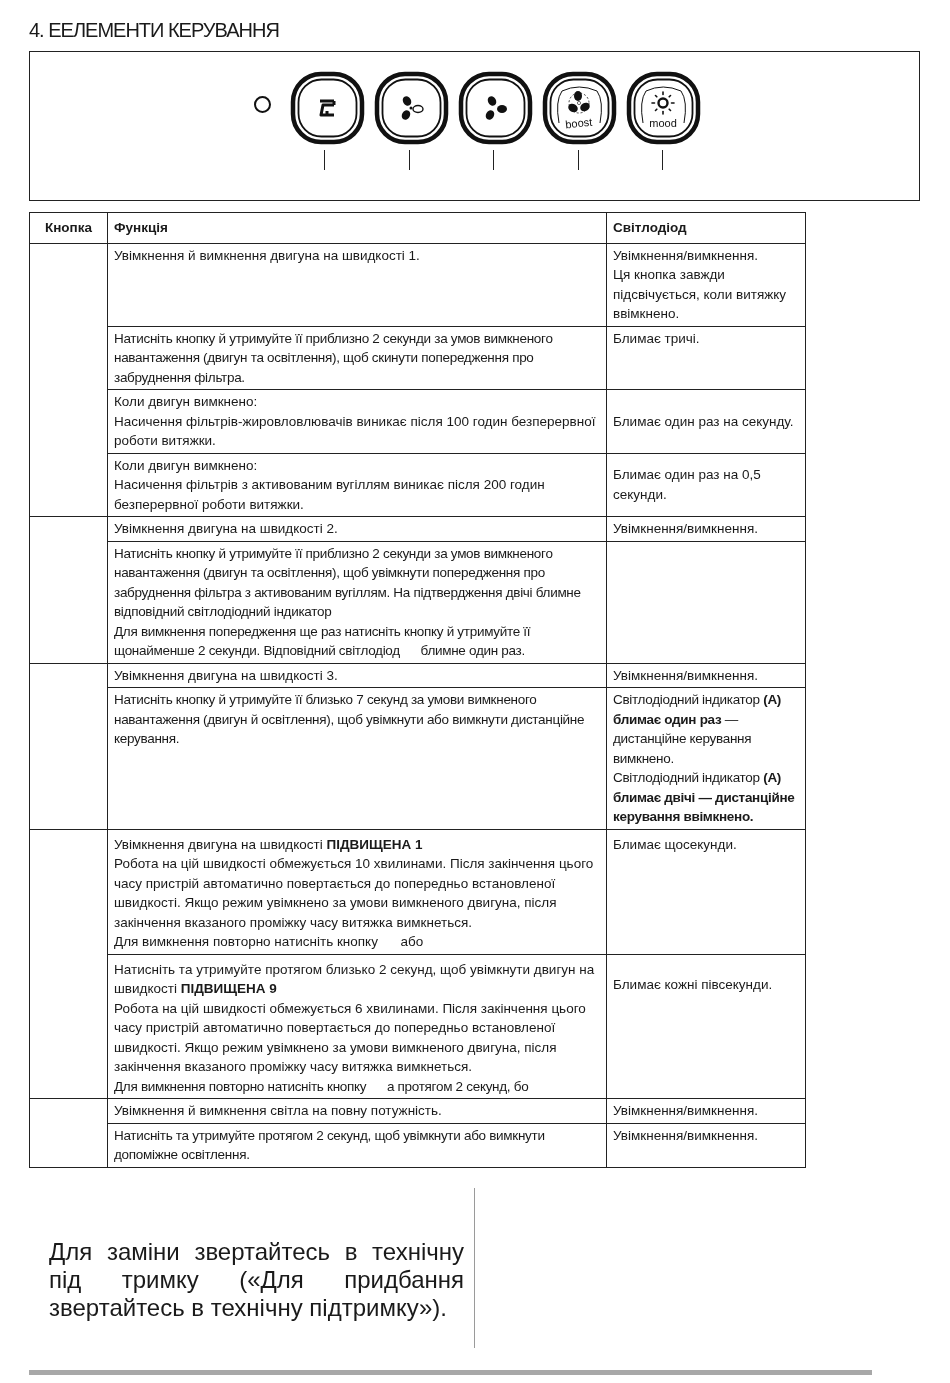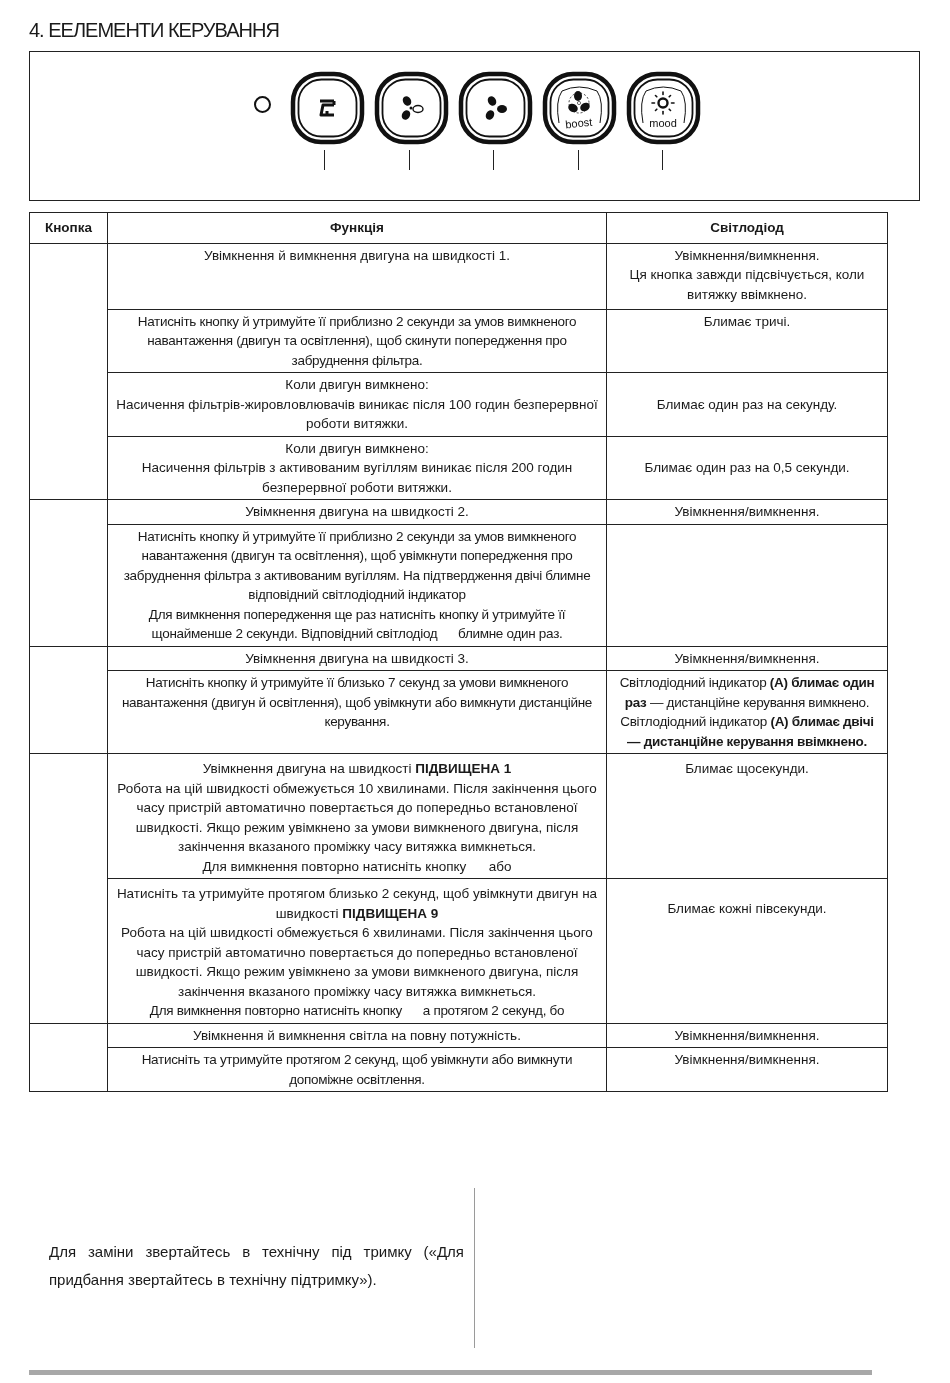--- a/index.html
+++ b/index.html
@@ -3,32 +3,32 @@
 <meta charset="utf-8">
 <style>
   html, body { margin:0; padding:0; background:#ffffff; }
   body { width:950px; height:1383px; position:relative; overflow:hidden; font-family:"Liberation Sans", sans-serif; color:#1a1a1a; }
   .h1 { position:absolute; left:29px; top:12px; font-size:20px; font-weight:normal; letter-spacing:-1px; line-height:36px; margin:0; }
   .panel { position:absolute; left:29px; top:51px; width:891px; height:150px; border:1px solid #222; box-sizing:border-box; }
   .led { position:absolute; left:254px; top:96px; width:17px; height:17px; border:2px solid #111; border-radius:50%; box-sizing:border-box; }
   .btn { position:absolute; top:71px; width:75px; height:74px; }
   .btn svg { width:75px; height:74px; display:block; }
   .tick { position:absolute; top:150px; width:1px; height:20px; background:#222; }
-  table.ctl { position:absolute; left:29px; top:212px; width:859px; border-collapse:collapse; font-size:13.5px; line-height:19.5px; }
-  table.ctl td, table.ctl th { border:1px solid #222; vertical-align:top; padding:2px 6px 2px 6px; text-align:center; }
+  table.ctl { position:absolute; left:29px; top:212px; width:777px; border-collapse:collapse; font-size:13.5px; line-height:19.5px; }
+  table.ctl td, table.ctl th { border:1px solid #222; vertical-align:top; padding:2px 6px 2px 6px; text-align:left; }
   table.ctl th { font-weight:bold; padding:5px 6px 5px 6px; }
   table.ctl th.c1 { text-align:center; }
   .col1 { width:65px; }
   .col2 { width:486px; }
   .j { text-align:justify; }
   .vm { vertical-align:middle !important; }
   .tight { letter-spacing:-0.3px; }
   .h2 { position:absolute; left:29px; top:1163px; font-size:31px; font-weight:bold; letter-spacing:-0.5px; line-height:35px; margin:0; }
   .h2 .l2 { display:block; padding-left:35px; }
-  .para { position:absolute; left:49px; top:1238px; width:415px; font-size:15px; line-height:28px; text-align:justify; margin:0; }
+  .para { position:absolute; left:49px; top:1238px; width:415px; font-size:24px; line-height:28px; text-align:justify; margin:0; }
   .vline { position:absolute; left:474px; top:1188px; width:1px; height:160px; background:#9a9a9a; }
   .footer-bar { position:absolute; left:29px; top:1370px; width:843px; height:5px; background:#a8a8a8; }
 </style>
 </head>
 <body>
 
 <h1 class="h1">4. ЕЕЛЕМЕНТИ КЕРУВАННЯ</h1>
 
 <div class="panel"></div>
 <div class="led"></div>

